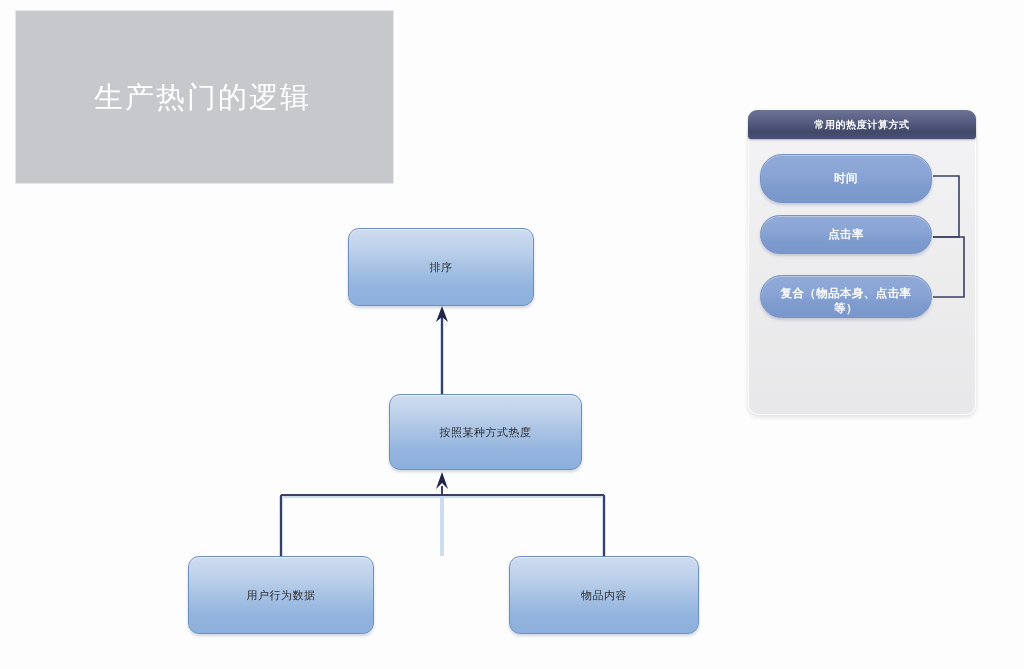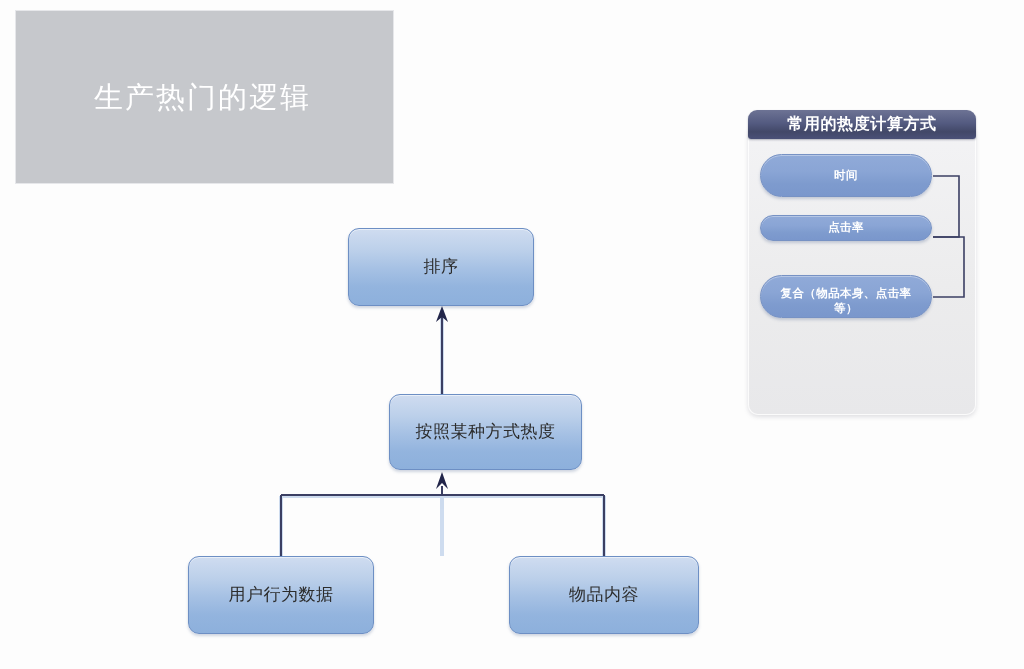--- a/index.html
+++ b/index.html
@@ -57,21 +57,21 @@
                 #93b4de 76%,
                 #8db0dc 100%);
     box-shadow: 0 2px 3px rgba(90,110,150,0.28),
                 inset 0 1px 0 rgba(255,255,255,0.55);
     display: flex;
     align-items: center;
     justify-content: center;
     box-sizing: border-box;
   }
   .node-label {
-    font-size: 17px;
+    font-size: 11px;
     color: #2c2c2c;
     letter-spacing: 0.5px;
     text-align: right;
     line-height: 1.35;
     padding: 0 8px;
   }
 
   #node-sort       { left: 348px; top: 228px; width: 186px; height: 78px; }
   #node-heat       { left: 345px; top: 394px; width: 193px; height: 76px; margin-left: 44px; }
   #node-behavior   { left: 188px; top: 556px; width: 186px; height: 78px; }
@@ -115,21 +115,21 @@
     border-radius: 9px 9px 3px 3px;
     background: linear-gradient(to bottom, #6d7394 0%, #545b81 45%, #424868 75%, #4a5077 100%);
     box-shadow: 0 1px 2px rgba(70,75,100,0.4);
     display: flex;
     align-items: center;
     justify-content: center;
     box-sizing: border-box;
   }
   .panel-title {
     color: #ffffff;
-    font-size: 16px;
+    font-size: 10px;
     font-weight: bold;
     letter-spacing: 0.6px;
   }
 
   .pill {
     position: absolute;
     left: 12px;
     width: 172px;
     border-radius: 22px;
     border: 1px solid #7792c4;
@@ -143,22 +143,22 @@
   }
   .pill-label {
     color: #ffffff;
     font-size: 11.5px;
     font-weight: bold;
     text-align: center;
     line-height: 1.35;
     letter-spacing: 0.4px;
     padding: 0 10px;
   }
-  #pill-0 { top: 44px; height: 43px; }
-  #pill-1 { top: 105px; height: 26px; }
+  #pill-0 { top: 44px; height: 49px; }
+  #pill-1 { top: 105px; height: 39px; }
   #pill-2 { top: 165px; height: 43px; align-items: flex-end; }
 
   #panel-connectors {
     position: absolute;
     left: 0; top: 0;
     width: 228px;
     height: 305px;
     pointer-events: none;
   }
 </style>

